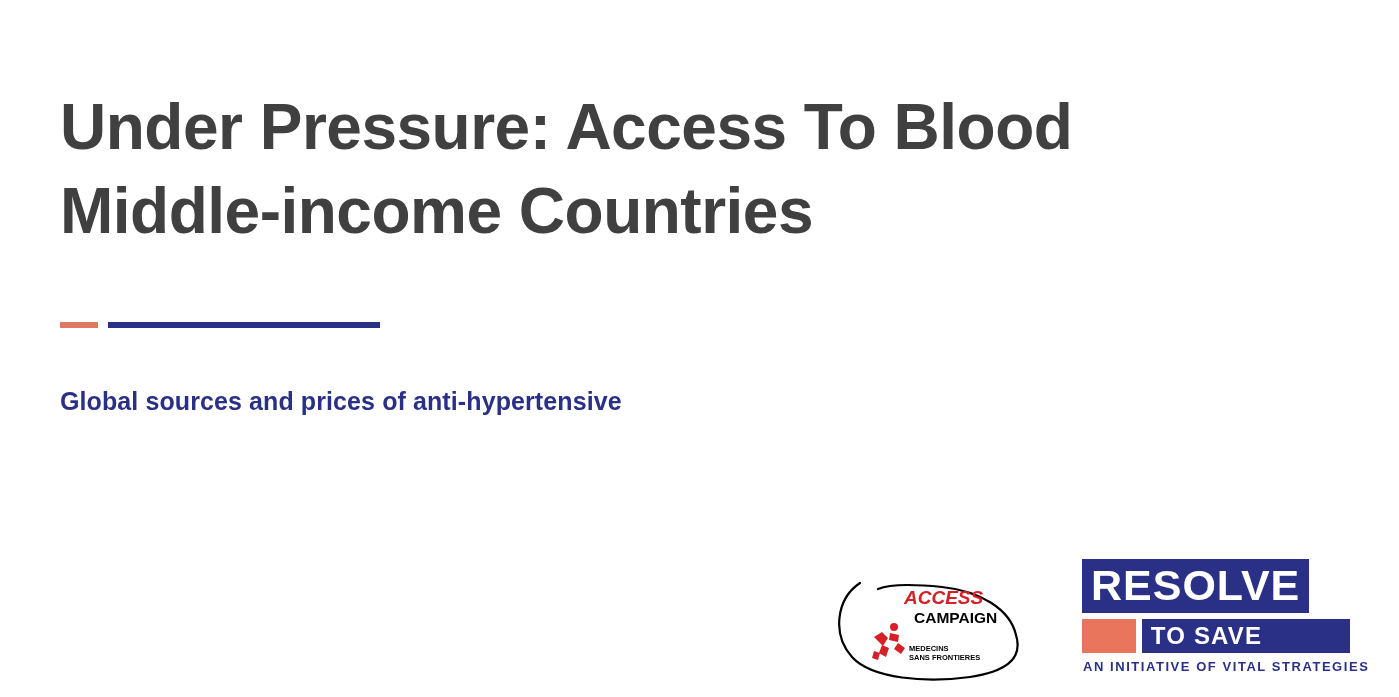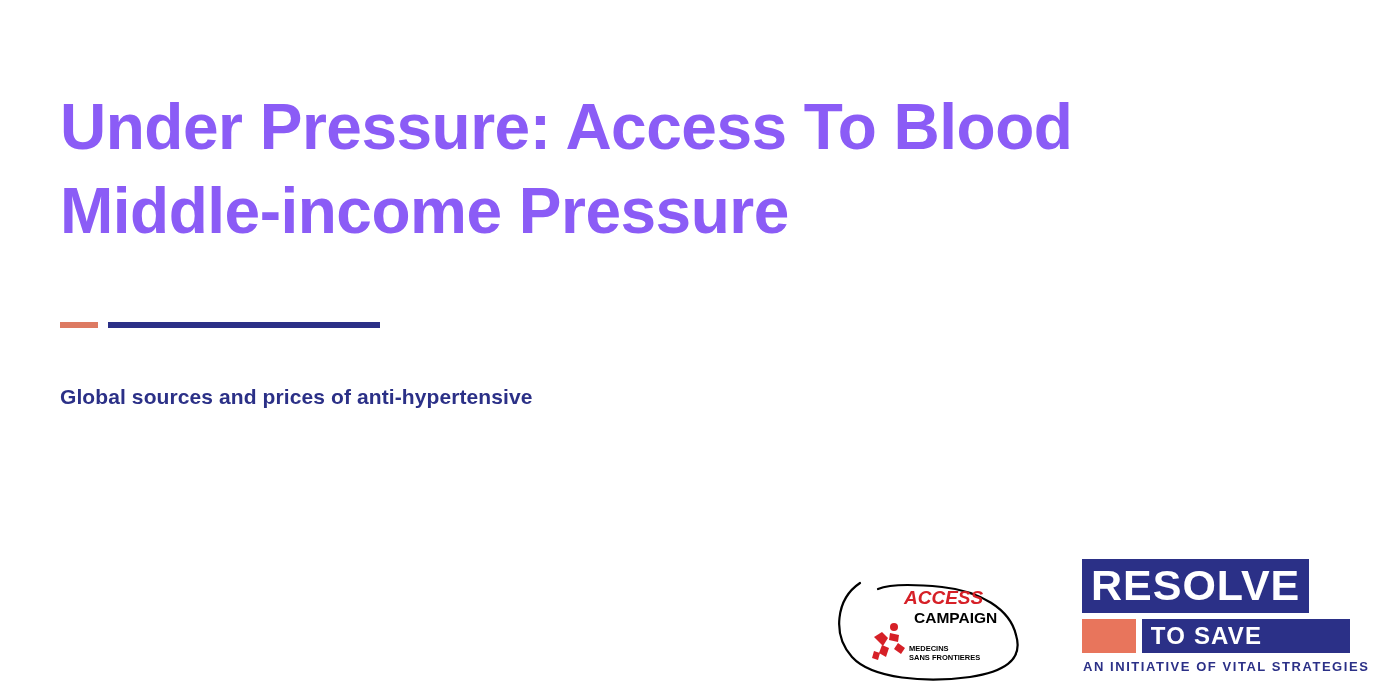--- a/index.html
+++ b/index.html
@@ -20,21 +20,21 @@
     position: absolute;
     inset: 0;
   }
 
   
   .title {
     position: absolute;
     left: 60px;
     top: 42px;
     width: 1200px;
-    color: #8b5cf6;
+    color: #404040;
     font-size: 64px;
     line-height: 1.32;
     font-weight: bold;
     letter-spacing: -0.5px;
   }
   .title-line {
     display: block;
     white-space: nowrap;
   }
 
@@ -61,21 +61,21 @@
     background: #2b3087;
   }
 
   
   .subtitle {
     position: absolute;
     left: 60px;
     top: 378px;
     width: 900px;
     color: #2b3087;
-    font-size: 21px;
+    font-size: 25px;
     font-weight: bold;
     line-height: 1.85;
     letter-spacing: 0.1px;
   }
   .subtitle-line {
     display: block;
     white-space: nowrap;
   }
 
   
@@ -163,21 +163,21 @@
     white-space: nowrap;
   }
 </style>
 </head>
 <body>
 
 <div class="cover">
 
   <h1 class="title">
     <span class="title-line">Under Pressure: Access To Blood</span>
-    <span class="title-line">Middle-income Pressure</span>
+    <span class="title-line">Middle-income Countries</span>
   </h1>
 
   <div class="rule-wrap">
     <div class="rule-short"></div>
     <div class="rule-gap"></div>
     <div class="rule-long"></div>
   </div>
 
   <div class="subtitle">
     <span class="subtitle-line">Global sources and prices of anti-hypertensive</span>

